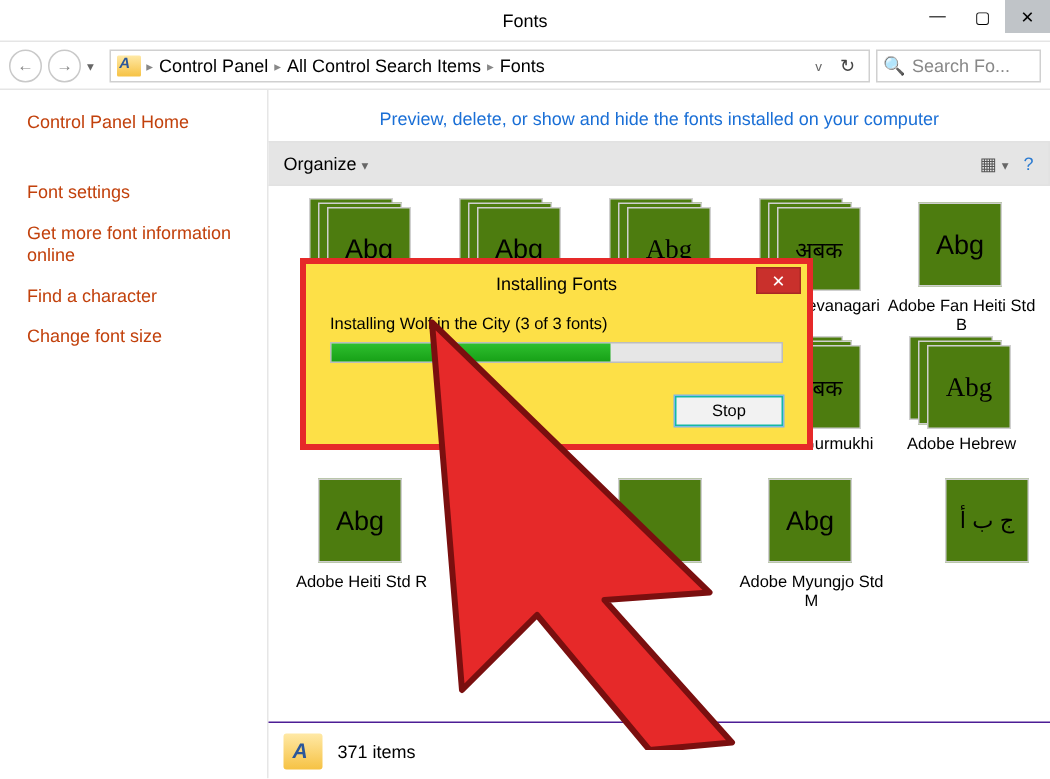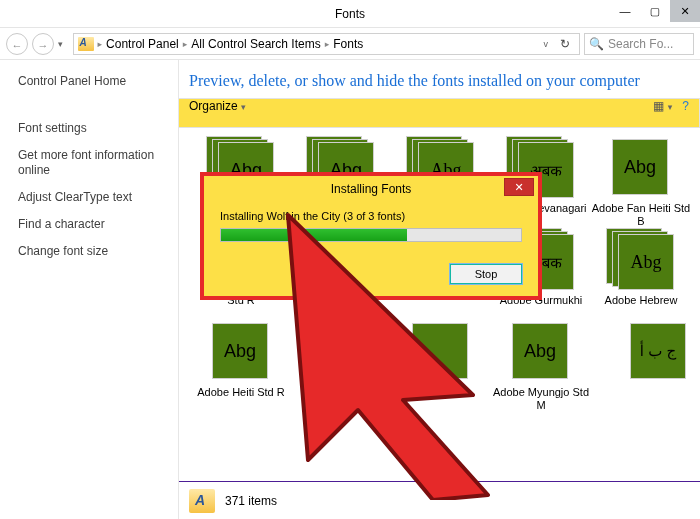--- a/index.html
+++ b/index.html
@@ -21,29 +21,29 @@
   .crumb { color: #000; }
   .crumb-sep { color: #888; font-size: 9px; }
   .addr-drop { margin-left: auto; color: #666; font-size: 9px; padding: 0 3px;}
   .refresh { padding: 0 5px; color:#444;}
   .search { width: 110px; height: 22px; border: 1px solid #d0d0d0; display: flex; align-items: center; padding: 0 4px; color: #888; gap:4px;}
 
   .layout { display: flex; height: calc(519px - 60px); }
 
   
   .sidebar { width: 178px; padding: 14px 8px 8px 18px; display: flex; flex-direction: column; gap: 8px; }
-  .sidebar a { color: #404040; text-decoration: none; font-size: 12px; line-height: 1.25; cursor: pointer; margin-bottom:4px;}
+  .sidebar a { color: #c2410c; text-decoration: none; font-size: 12px; line-height: 1.25; cursor: pointer; margin-bottom:4px;}
   .sidebar hr { border: none; margin: 6px 0; }
   .sidebar .heading { color: #1a4e8a; font-size: 12px; margin-top: auto;}
   .see-also-block { margin-top: auto; padding-top: 40px; }
 
   
   .main { flex: 1; border-left: 1px solid #e6e6e6; display: flex; flex-direction: column; }
-  .main-header { color: #1a6fd6; font-size: 16px; padding: 12px 10px 8px; font-family: Liberation Serif, serif; }
-  .toolbar { height: 30px; background: #fde047; border: 1px solid #e2e2e2; border-left:none; display: flex; align-items: flex-start; padding: 0 10px; font-size: 12px; gap:6px; }
+  .main-header { color: #1a6fd6; font-size: 12px; text-align: center; padding: 12px 10px 8px; }
+  .toolbar { height: 30px; background: #e5e5e5; border: 1px solid #e2e2e2; border-left:none; display: flex; align-items: center; padding: 0 10px; font-size: 12px; gap:6px; }
   .toolbar .right { margin-left: auto; display: flex; align-items: center; gap: 10px; color:#555; }
 
   .grid { flex: 1; padding: 8px 8px 0 12px; overflow: hidden; }
   .row { display: flex; }
   .tile { width: 100px; display: flex; flex-direction: column; align-items: center; }
   .stack { width: 70px; height: 62px; position: relative; margin-bottom: 4px; }
   .pg { position: absolute; width: 56px; height: 56px; background: #4d7c0f; border: 1px solid #cfcfcf; display:flex; align-items:center; justify-content:center; font-size:18px; }
   .pg.p1 { left: 0; top: 0; }
   .pg.p2 { left: 6px; top: 3px; }
   .pg.p3 { left: 12px; top: 6px; }
@@ -103,21 +103,20 @@
   </div>
 </div>
 
 <div class="layout">
 
   <div class="sidebar">
     <a>Control Panel Home</a>
     <hr>
     <a>Font settings</a>
     <a>Get more font information online</a>
-    <a>Adjust ClearType text</a>
     <a>Find a character</a>
     <a>Change font size</a>
   </div>
 
   <div class="main">
     <div class="main-header">Preview, delete, or show and hide the fonts installed on your computer</div>
     <div class="toolbar">
       <span><span>Organize</span> <span class="chev">▾</span></span>
       <div class="right">
         <span>▦ <span class="chev">▾</span></span>

